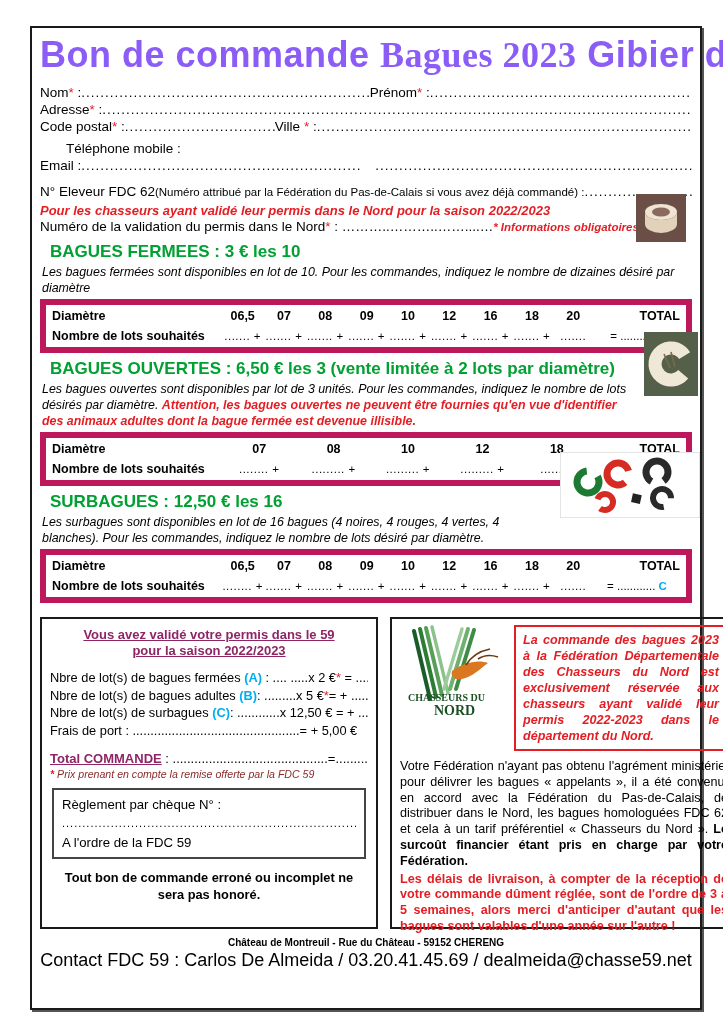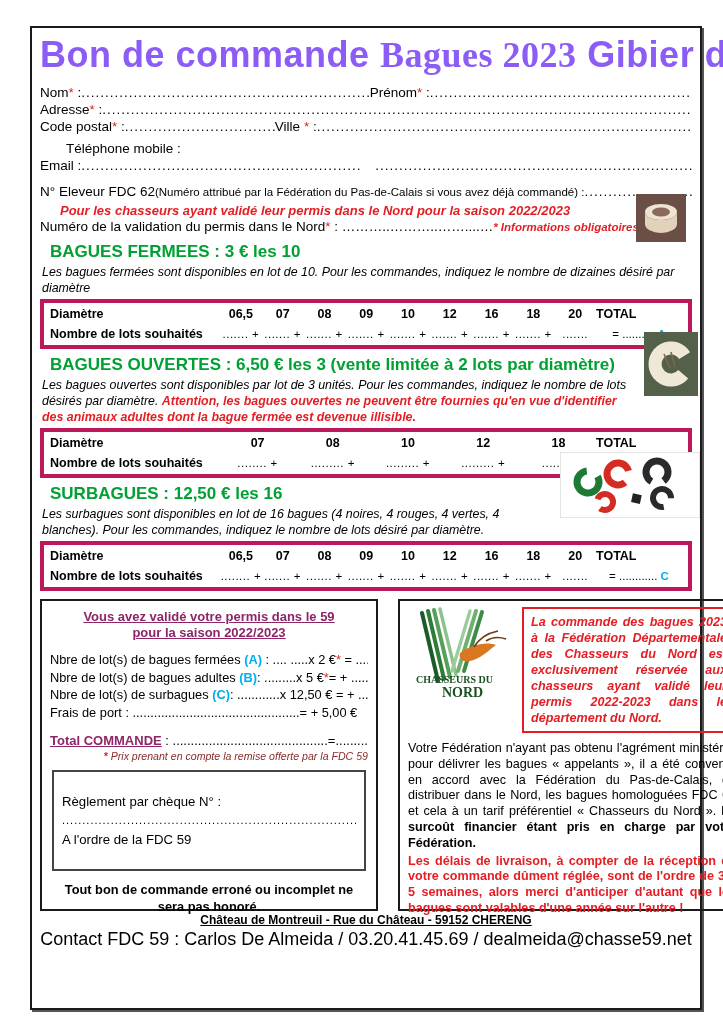--- a/index.html
+++ b/index.html
@@ -6,51 +6,51 @@
   .page{position:relative;width:723px;height:1024px;background:#fff;font-family:"Liberation Sans",sans-serif;color:#000;overflow:hidden;}
   .outer{position:absolute;left:30px;top:26px;width:652px;height:972px;border:2px solid #1a1a1a;box-shadow:2px 2px 0 #555;padding:4px 8px;}
   .title{text-align:center;font-size:36px;font-weight:bold;color:#8b5cf6;margin:2px 0 8px 0;letter-spacing:0.5px;white-space:nowrap;}
   .serif{font-family:"Liberation Serif",serif;}
   .fline{display:flex;align-items:baseline;font-size:13.5px;line-height:17px;white-space:nowrap;}
   .fline .dots{flex:1 1 0;min-width:0;overflow:hidden;letter-spacing:1px;}
   .red{color:#e31e24;}
   .redbold{color:#e31e24;font-weight:bold;}
   .cyan{color:#00aeef;font-weight:bold;}
   .small-note{font-size:11.5px;}
-  .rednotice{color:#e31e24;font-weight:bold;font-style:italic;font-size:13px;margin-top:2px;margin-left:20px;}
+  .rednotice{color:#e31e24;font-weight:bold;font-style:italic;font-size:13px;margin-top:2px;}
   .mandatory{color:#e31e24;font-weight:bold;font-style:italic;font-size:11.5px;}
   .sec-head{color:#00a132;font-weight:bold;font-size:17px;margin:6px 0 2px 10px;white-space:nowrap;}
   .sec-sub{font-size:17px;}
   .desc{font-style:italic;font-size:12.4px;line-height:16px;margin:2px 0 3px 2px;}
-  .tablebox{border:4px solid #be185d;padding:4px 6px;margin:3px 0 6px 0;background:#fff;}
+  .tablebox{border:6px solid #be185d;padding:4px 6px;margin:3px 0 6px 0;background:#fff;}
   .trow{display:flex;align-items:center;}
   .tlabel{width:170px;font-weight:bold;font-size:12.5px;}
   .hcell{flex:1;text-align:center;font-weight:bold;font-size:12.5px;}
   .dcell{flex:1;text-align:center;font-size:11.5px;white-space:nowrap;overflow:hidden;letter-spacing:0.5px;}
-  .ttotal{width:86px;text-align:left;font-weight:bold;font-size:12.5px;}
+  .ttotal{width:86px;text-align:right;font-weight:bold;font-size:12.5px;}
   .ttotal2{width:86px;text-align:center;font-size:11.5px;white-space:nowrap;}
   .trow+.trow{margin-top:6px;justify-content:space-between;}
   .photo{position:absolute;}
-  .bottom{display:flex;gap:20px;margin-top:8px;}
+  .bottom{display:flex;gap:12px;margin-top:14px;}
   .lbox{width:318px;height:296px;border:2px solid #1a1a1a;padding:6px 8px;font-size:12.6px;}
   .rbox{flex:1;height:296px;border:2px solid #1a1a1a;padding:6px 8px;font-size:12.6px;}
   .purple-head{color:#8e2566;font-weight:bold;text-decoration:underline;text-align:center;font-size:13px;line-height:16px;margin:2px 0 10px 0;}
   .sumrow{white-space:nowrap;overflow:hidden;font-size:12.8px;line-height:17.5px;}
   .totalline{margin-top:12px;white-space:nowrap;overflow:hidden;font-size:13px;}
   .purple-ul{color:#8e2566;font-weight:bold;text-decoration:underline;}
-  .starnote{font-size:10.6px;font-style:italic;color:#8a2a2a;margin-top:2px;white-space:nowrap;text-align:right;}
-  .chequebox{border:2px solid #444;margin:8px 2px 10px 2px;padding:20px 8px;font-size:13.2px;line-height:19px;}
+  .starnote{font-size:10.6px;font-style:italic;color:#8a2a2a;margin-top:2px;white-space:nowrap;}
+  .chequebox{border:2px solid #444;margin:8px 2px 10px 2px;padding:5px 8px;font-size:13.2px;line-height:19px;}
   .chequebox .dotrow{letter-spacing:1px;overflow:hidden;white-space:nowrap;font-size:11px;}
   .lwarn{font-weight:bold;text-align:center;font-size:12.8px;line-height:17px;margin-top:8px;}
   .logorow{display:flex;align-items:flex-start;gap:10px;}
   .redbox{border:2px solid #e31e24;padding:5px 7px;color:#e31e24;font-weight:bold;font-style:italic;font-size:12.6px;line-height:16px;text-align:justify;width:196px;}
   .para{font-size:12.6px;line-height:15.8px;text-align:justify;margin-top:8px;}
   .para-red{color:#e31e24;font-weight:bold;font-size:12.6px;line-height:15.8px;text-align:justify;margin-top:2px;}
   .footer1{text-align:center;font-size:12.6px;font-weight:bold;margin-top:8px;}
-  .footer2{text-align:center;font-size:12px;font-weight:bold;margin-top:2px;text-decoration:underline;}
+  .footer2{text-align:center;font-size:10px;font-weight:bold;margin-top:8px;}
   .footer3{text-align:center;font-size:18px;margin-top:2px;}
   .ul{text-decoration:underline;}
   .banner{position:absolute;left:6px;right:6px;bottom:12px;background:#db4a42;border:1px solid #7a2420;color:#fff;font-weight:bold;text-align:center;font-size:13px;padding:3px 0;}
 </style>
 </head>
 <body>
 
 <div class="page">
   <div class="outer">
 

